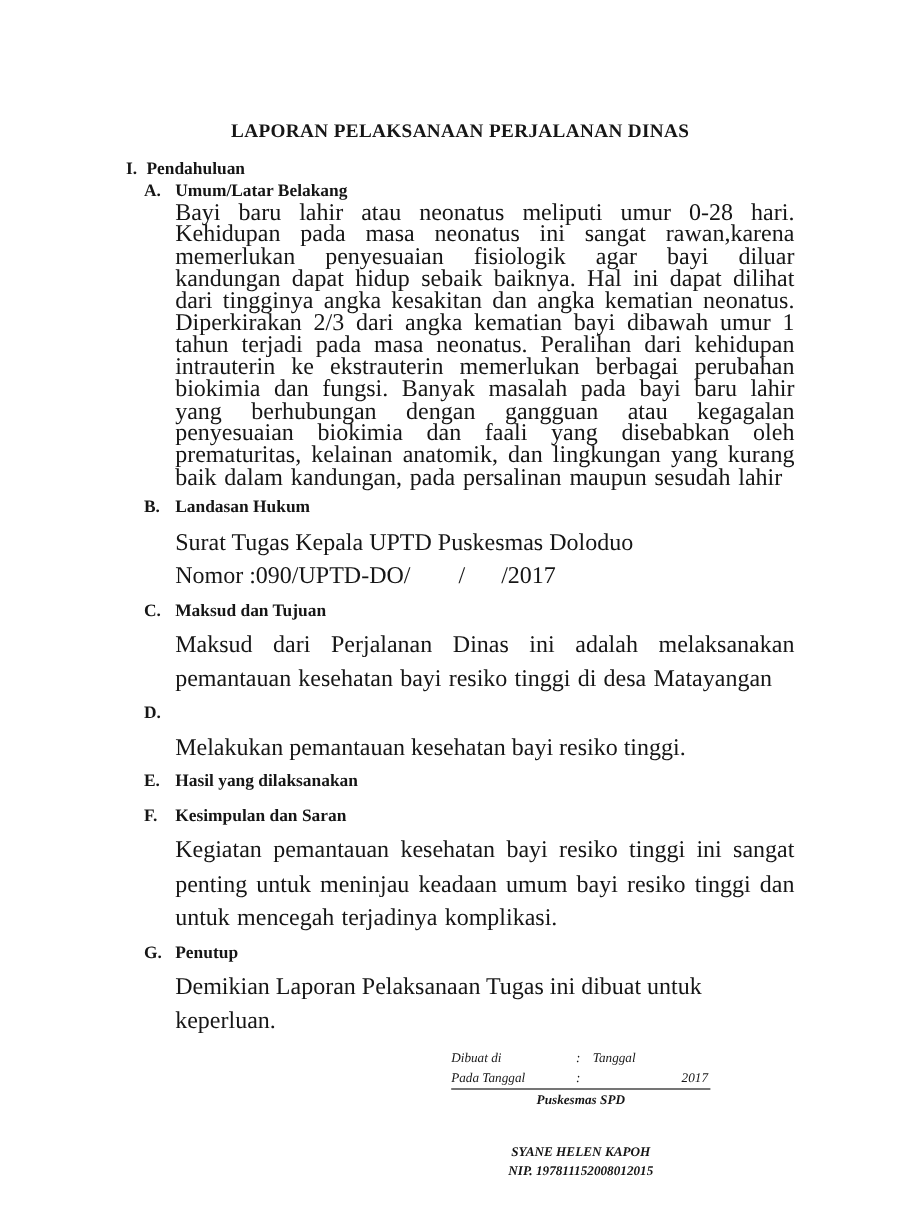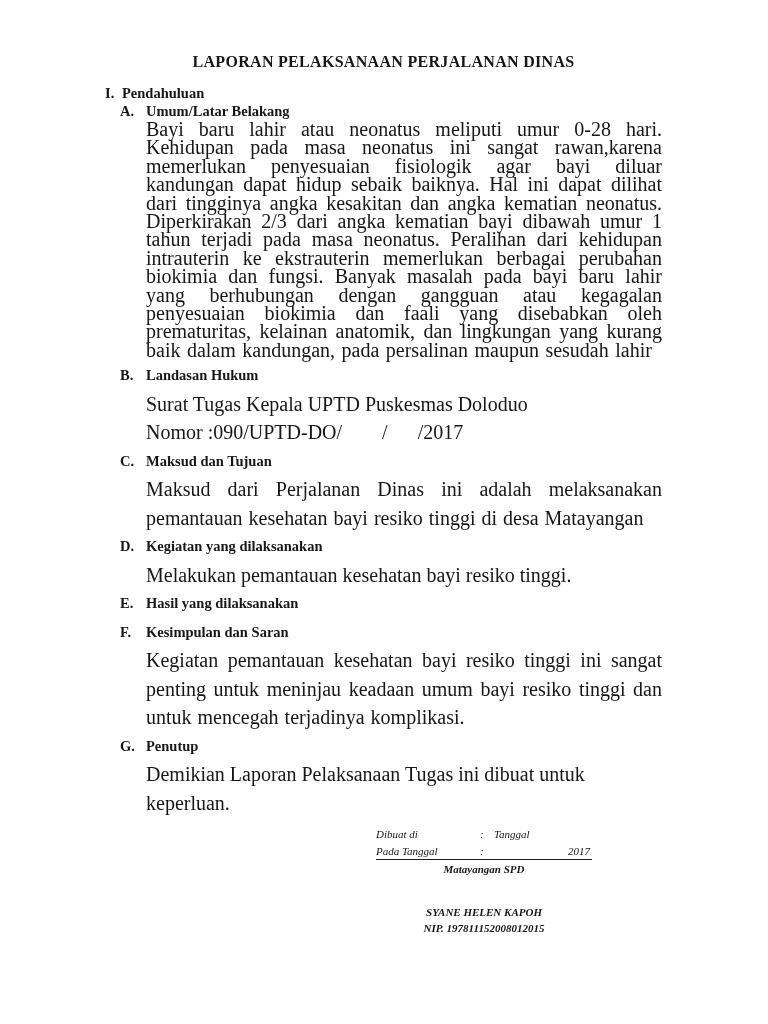--- a/index.html
+++ b/index.html
@@ -7,22 +7,21 @@
   .page {
     position: relative;
     width: 768px;
     height: 1024px;
     background: #ffffff;
     color: #161616;
     font-family: "Liberation Serif", "DejaVu Serif", serif;
     overflow: hidden;
   }
   .content {
-    padding: 40px 106px 0 105px; 
-    margin-top: 12px;
+    padding: 100px 106px 0 105px; 
   }
   .doc-title {
     margin: 0 0 12px 0;
     text-align: center;
     font-size: 16px;
     font-weight: bold;
     letter-spacing: 0.3px;
     line-height: 20px;
     white-space: nowrap;
   }
@@ -129,21 +128,20 @@
           <span>Maksud dan Tujuan</span>
         </div>
         <div class="sec-body">
           <p>Maksud dari Perjalanan Dinas ini adalah melaksanakan pemantauan kesehatan bayi resiko tinggi di desa Matayangan</p>
         </div>
       </section>
 
       <section class="dbl">
         <div class="sec-head">
           <span class="sec-letter">D.</span>
-          <span>Kegiatan yang dilaksanakan</span>
         </div>
         <div class="sec-body">
           <p>Melakukan pemantauan kesehatan bayi resiko tinggi.</p>
         </div>
       </section>
 
       <section class="dbl just">
         <div class="sec-head">
           <span class="sec-letter">E.</span>
           <span>Hasil yang dilaksanakan</span>
@@ -176,20 +174,20 @@
       <div class="sig-row">
         <span class="sig-label">Dibuat di</span>
         <span class="sig-colon">:</span>
         <span class="sig-value">Tanggal</span>
       </div>
       <div class="sig-row sig-underlined">
         <span class="sig-label">Pada Tanggal</span>
         <span class="sig-colon">:</span>
         <span class="sig-value">2017</span>
       </div>
-      <div class="sig-role">Matayangan SPD</div>
+      <div class="sig-role">Puskesmas SPD</div>
       <div class="sig-space"></div>
       <div class="sig-name">SYANE HELEN KAPOH</div>
       <div class="sig-nip">NIP. 197811152008012015</div>
     </div>
 
   </div>
 </div>
 
 </body></html>

